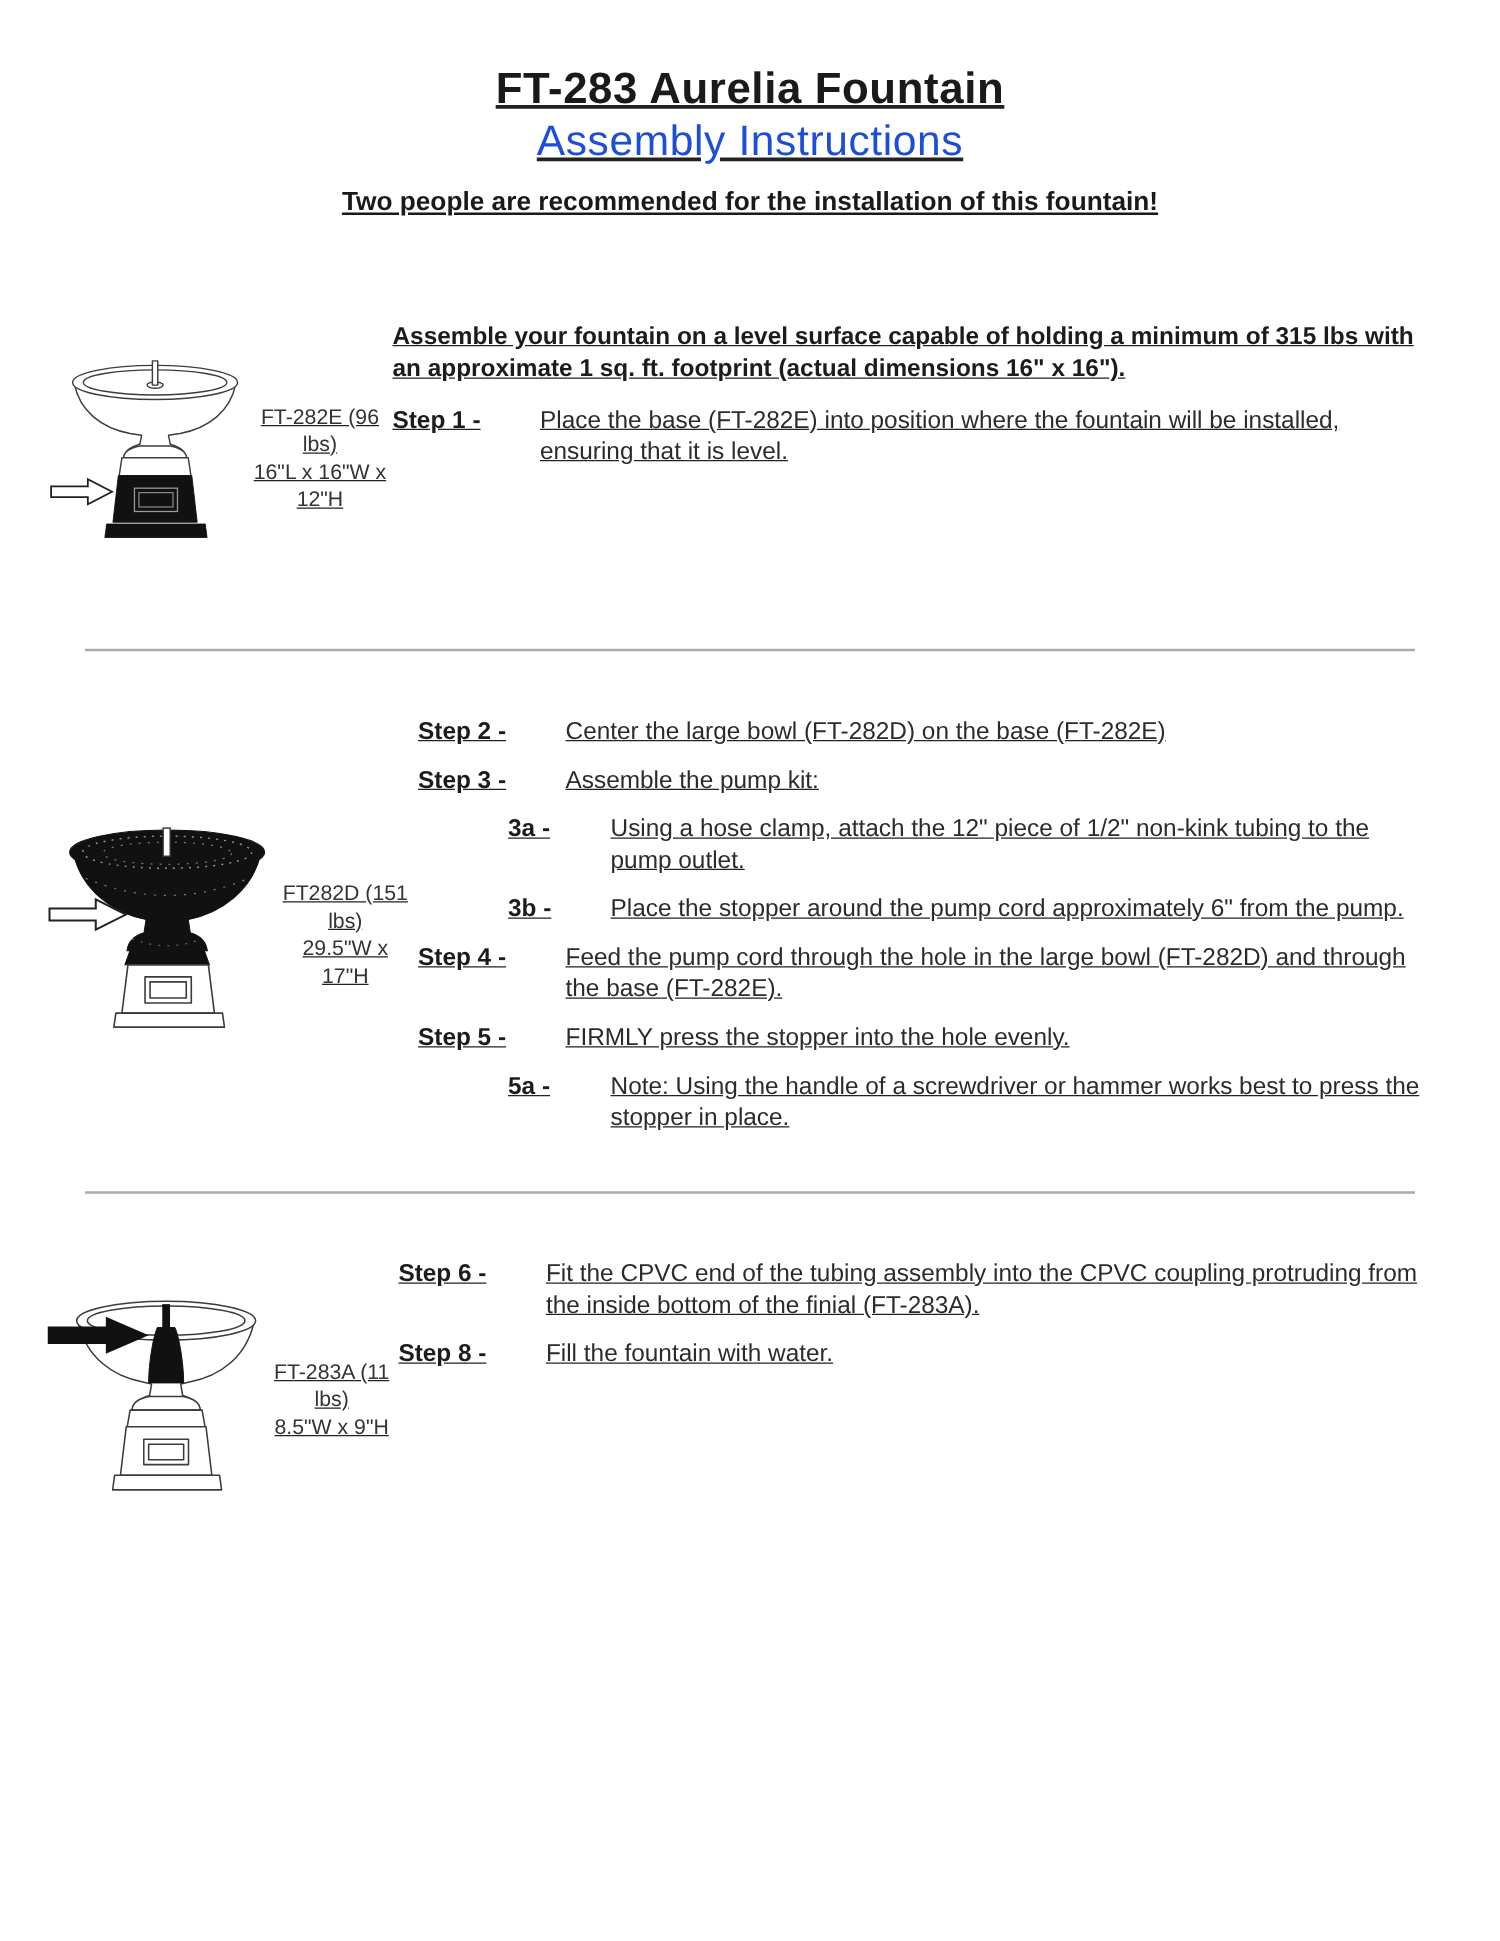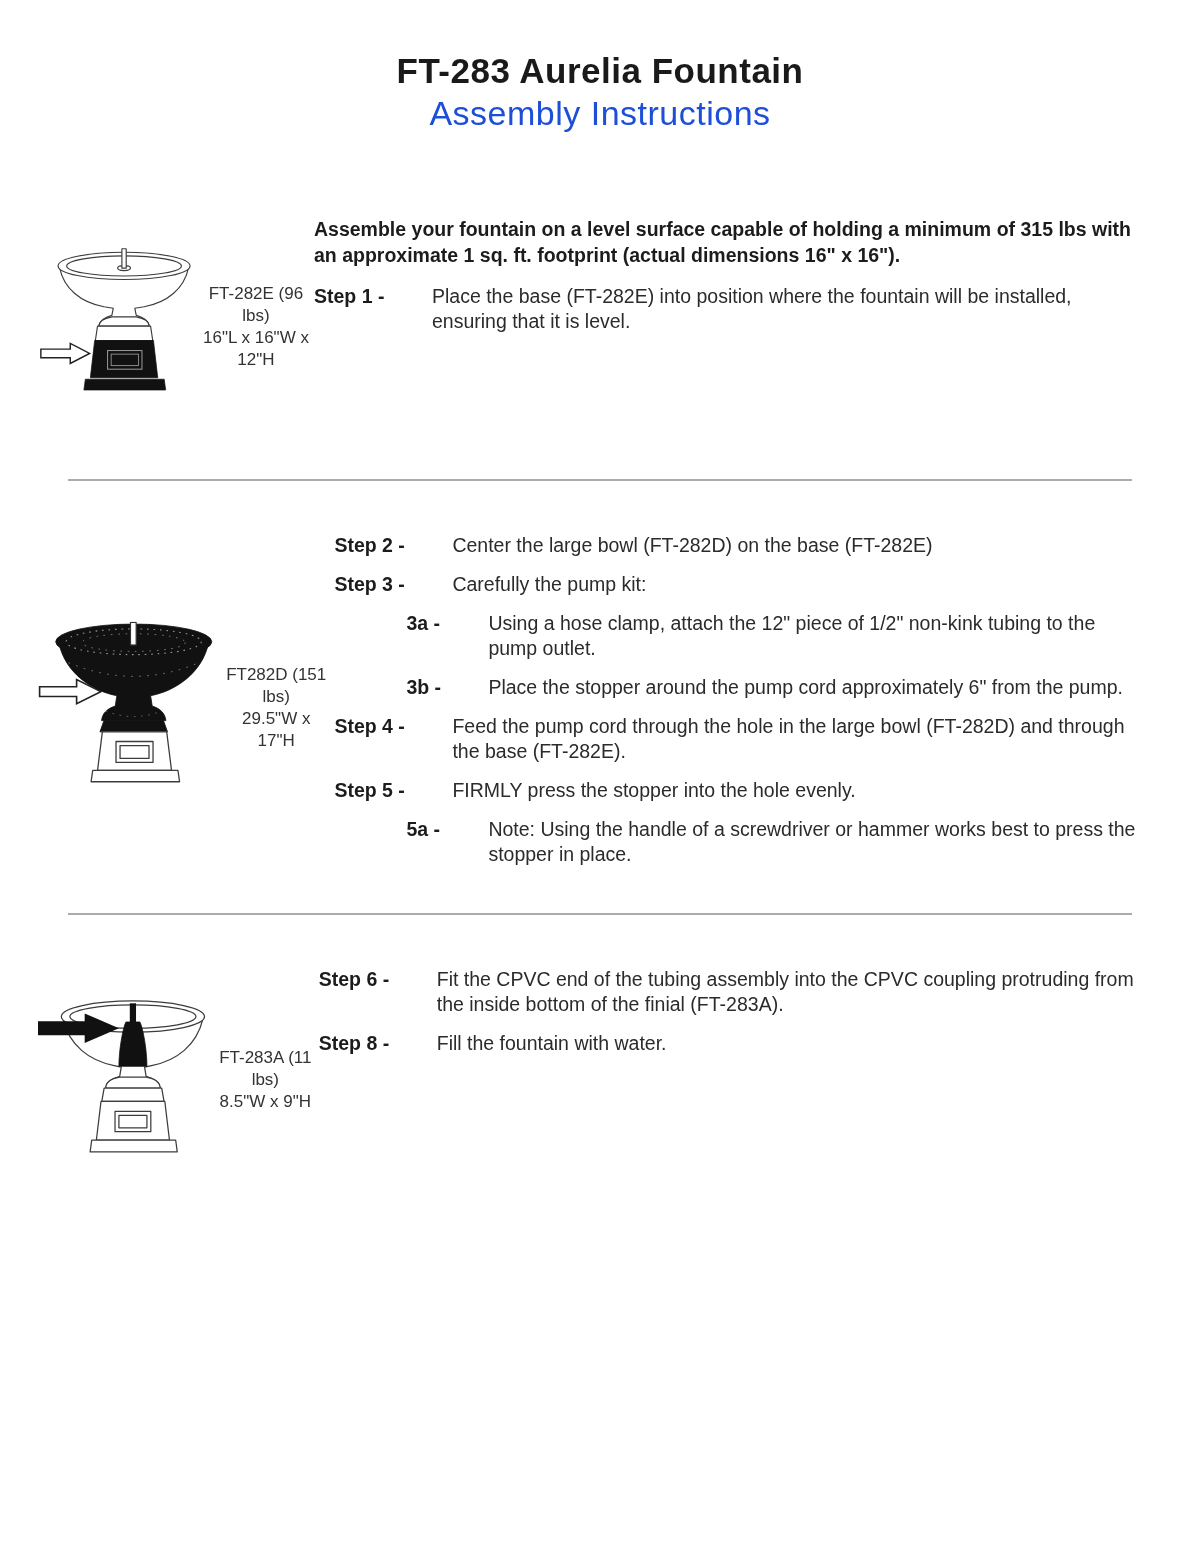--- a/index.html
+++ b/index.html
@@ -5,21 +5,21 @@
   * { box-sizing: border-box; }
   html, body { margin: 0; padding: 0; }
   body {
     width: 1200px;
     height: 1553px;
     background: #ffffff;
     font-family: "Liberation Sans", sans-serif;
     color: #222;
     overflow: hidden;
   }
-  .page { width: 1200px; height: 1553px; position: relative; }
+  .page { width: 1200px; height: 1553px; position: relative; text-decoration: underline; }
 
   
   .doc-header { text-align: center; padding-top: 50px; }
   .doc-header h1 {
     margin: 0;
     font-size: 35px;
     line-height: 42px;
     font-weight: bold;
     color: #1a1a1a;
     letter-spacing: 0.5px;
@@ -106,20 +106,23 @@
   svg .ln { stroke: #3c3c3c; stroke-width: 1.6; stroke-linejoin: round; }
 </style>
 </head>
 <body>
 
 <div class="page">
 
   <header class="doc-header">
     <h1>FT-283 Aurelia Fountain</h1>
     <h2>Assembly Instructions</h2>
+    <div>
+      <p class="warning">Two people are recommended for the installation of this fountain!</p>
+    </div>
   </header>
 
   <section class="section section-1">
     <div class="fig-col">
       <svg width="230" height="215" viewBox="0 0 230 215">
 
         <path class="ln" fill="#fff" d="M30 32 C 36 62, 60 81, 92 87 L 105 89 L 103 99 C 92 102, 86 107, 85 114 L 155 114 C 154 107, 148 102, 137 99 L 135 89 L 148 87 C 180 81, 204 62, 210 32"></path>
 
         <path class="ln" fill="#fff" d="M85 114 C 85 108, 92 103, 103 101 L 137 101 C 148 103, 155 108, 155 114 Z"></path>
 
@@ -183,21 +186,21 @@
         <div>29.5"W x 17"H</div>
       </div>
     </div>
     <div class="text-col">
       <div class="step">
         <span class="lbl">Step 2 -</span>
         <span class="txt">Center the large bowl (FT-282D) on the base (FT-282E)</span>
       </div>
       <div class="step">
         <span class="lbl">Step 3 -</span>
-        <span class="txt">Carefully the pump kit:</span>
+        <span class="txt">Assemble the pump kit:</span>
       </div>
       <div class="step sub">
         <span class="lbl">3a -</span>
         <span class="txt">Using a hose clamp, attach the 12" piece of 1/2" non-kink tubing to the pump outlet.</span>
       </div>
       <div class="step sub">
         <span class="lbl">3b -</span>
         <span class="txt">Place the stopper around the pump cord approximately 6" from the pump.</span>
       </div>
       <div class="step">

